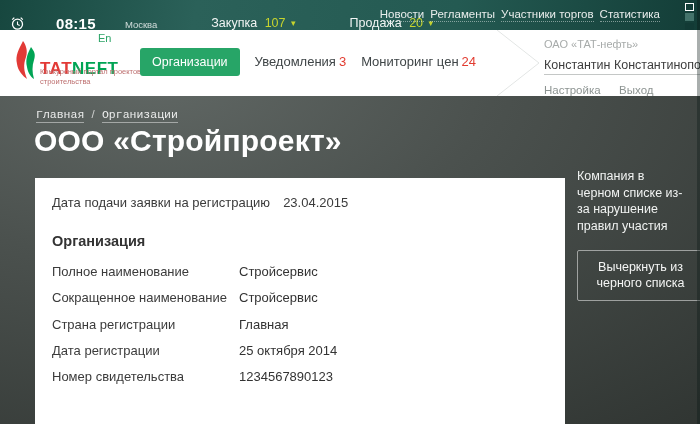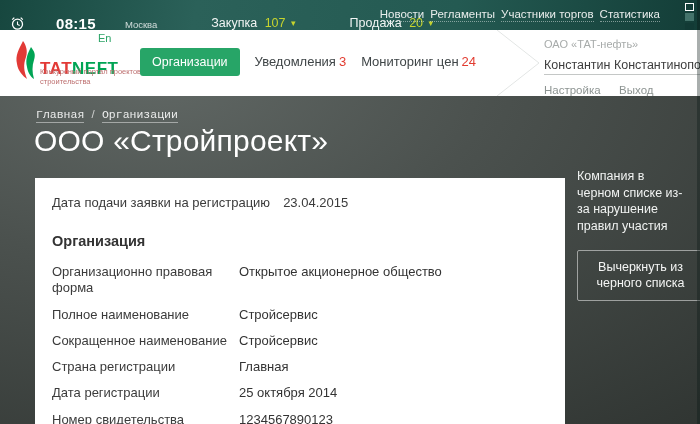--- a/index.html
+++ b/index.html
@@ -50,21 +50,21 @@
     cursor:pointer;margin-right:14px;}
 
   
   .bodyarea{position:absolute;left:0;top:96px;width:700px;height:328px;
     background:radial-gradient(ellipse 900px 500px at 22% -8%,#616865 0%,#4b514e 38%,#2d322f 100%);}
   .breadcrumb{position:absolute;left:36px;top:12px;font-size:11.5px;color:rgba(255,255,255,.88);}
   .bc-link{color:rgba(255,255,255,.88);border-bottom:1px solid rgba(255,255,255,.45);
     padding-bottom:1px;cursor:pointer;font-family:Liberation Mono, monospace;}
   .bc-sep{margin:0 4px;color:rgba(255,255,255,.7);}
   .page-title{position:absolute;left:34px;top:28px;margin:0;color:#fff;font-size:30px;
-    font-weight:400;letter-spacing:.2px;white-space:nowrap;}
+    font-weight:700;letter-spacing:.2px;white-space:nowrap;}
 
   .card{position:absolute;left:35px;top:82px;width:530px;height:260px;background:#fff;
     padding:17px 16px 0 17px;color:#3b3b3b;}
   .regrow{display:flex;font-size:13px;}
   .regrow .rl{white-space:nowrap;}
   .regrow .rv{margin-left:13px;white-space:nowrap;}
   .card h2{font-size:14.5px;font-weight:bold;margin:23px 0 0 0;color:#333;}
   .rows{margin-top:15px;}
   .row{display:flex;margin-bottom:10px;font-size:13px;line-height:1.25;}
   .row .lbl{width:187px;flex-shrink:0;color:#3b3b3b;}
@@ -162,24 +162,20 @@
     <h1 class="page-title">ООО «Стройпроект»</h1>
 
     <div class="card">
       <div class="regrow">
         <span class="rl">Дата подачи заявки на регистрацию</span>
         <span class="rv">23.04.2015</span>
       </div>
       <h2>Организация</h2>
       <div class="rows">
         <div class="row">
-          <span class="lbl">Организационно правовая форма</span>
-          <span class="val">Открытое акционерное общество</span>
-        </div>
-        <div class="row">
           <span class="lbl">Полное наименование</span>
           <span class="val">Стройсервис</span>
         </div>
         <div class="row">
           <span class="lbl">Сокращенное наименование</span>
           <span class="val">Стройсервис</span>
         </div>
         <div class="row">
           <span class="lbl">Страна регистрации</span>
           <span class="val">Главная</span>

